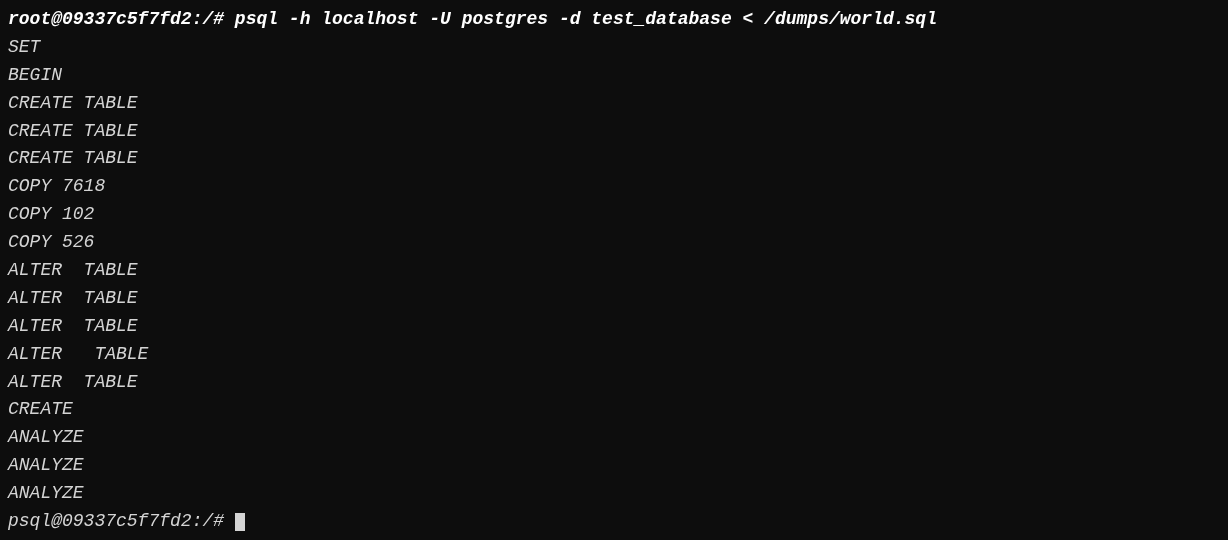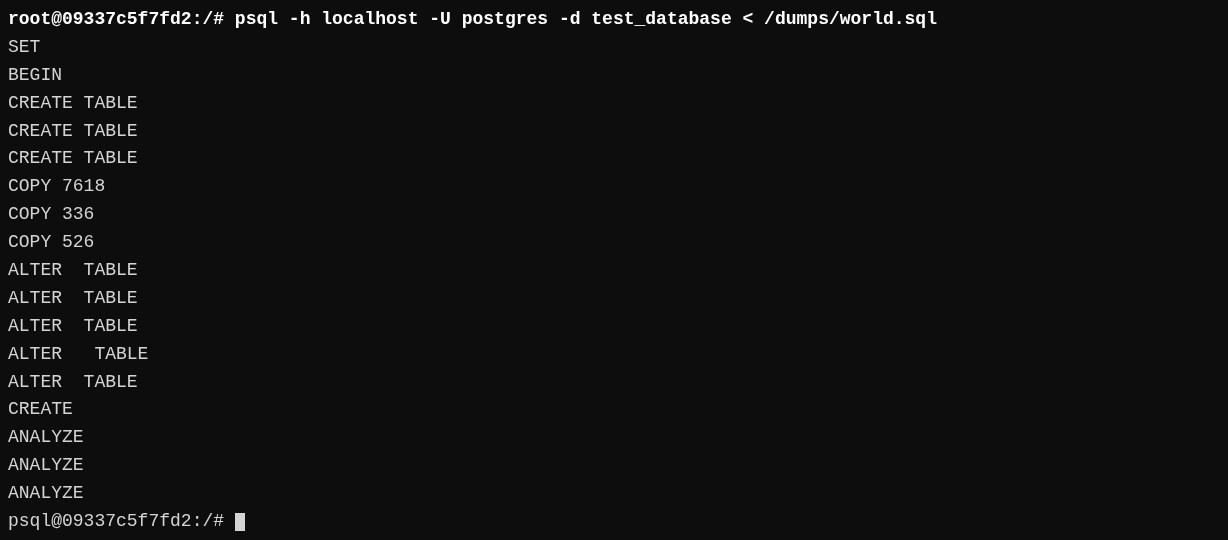--- a/index.html
+++ b/index.html
@@ -16,20 +16,21 @@
       line-height: 1.55;
       width: 1228px;
       height: 540px;
       overflow: hidden;
       padding: 6px 8px;
     }
 
     .terminal {
       width: 100%;
       height: 100%;
+      font-style: italic;
     }
 
     .line {
       white-space: pre;
       display: block;
     }
 
     .line.command {
       color: #ffffff;
       font-weight: bold;
@@ -58,21 +59,21 @@
 
 <div class="terminal">
 
 <span class="line command">root@09337c5f7fd2:/# psql -h localhost -U postgres -d test_database &lt; /dumps/world.sql</span>
     <span class="line output">SET</span>
     <span class="line output">BEGIN</span>
     <span class="line output">CREATE TABLE</span>
     <span class="line output">CREATE TABLE</span>
     <span class="line output">CREATE TABLE</span>
     <span class="line output">COPY 7618</span>
-    <span class="line output">COPY 336</span>
+    <span class="line output">COPY 102</span>
     <span class="line output">COPY 526</span>
     <span class="line output">ALTER  TABLE</span>
     <span class="line output">ALTER  TABLE</span>
     <span class="line output">ALTER  TABLE</span>
     <span class="line output">ALTER   TABLE</span>
     <span class="line output">ALTER  TABLE</span>
     <span class="line output">CREATE</span>
     <span class="line output">ANALYZE</span>
     <span class="line output">ANALYZE</span>
     <span class="line output">ANALYZE</span>

